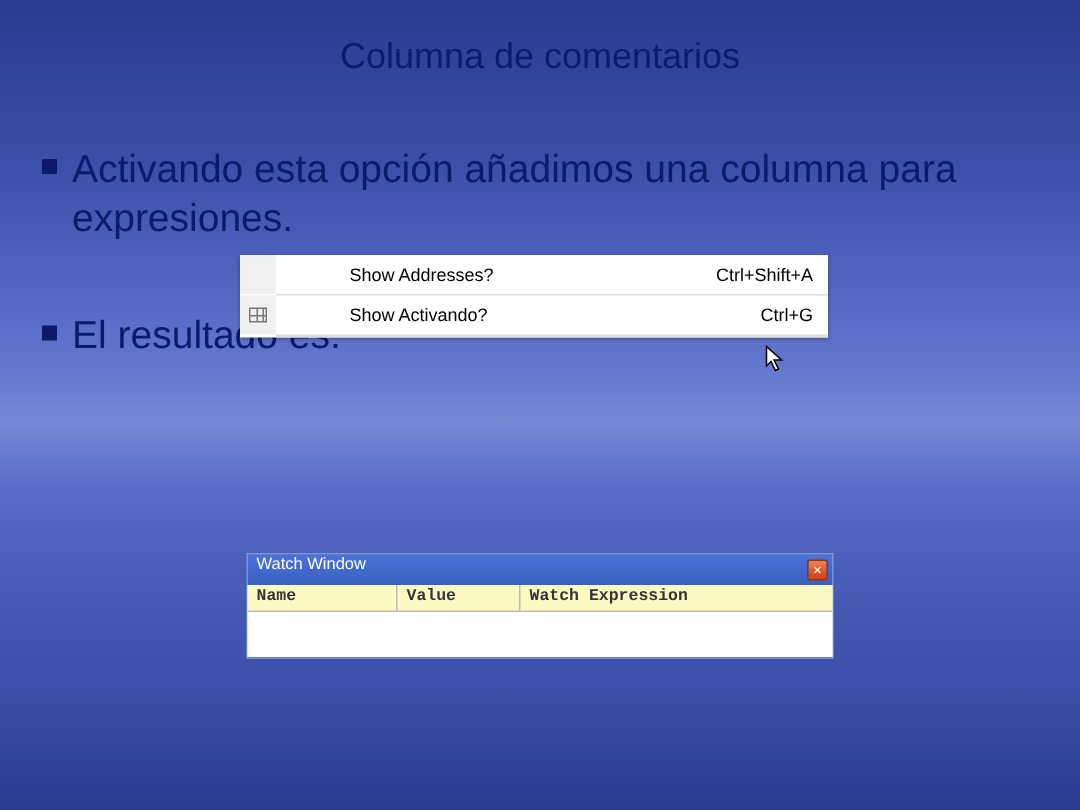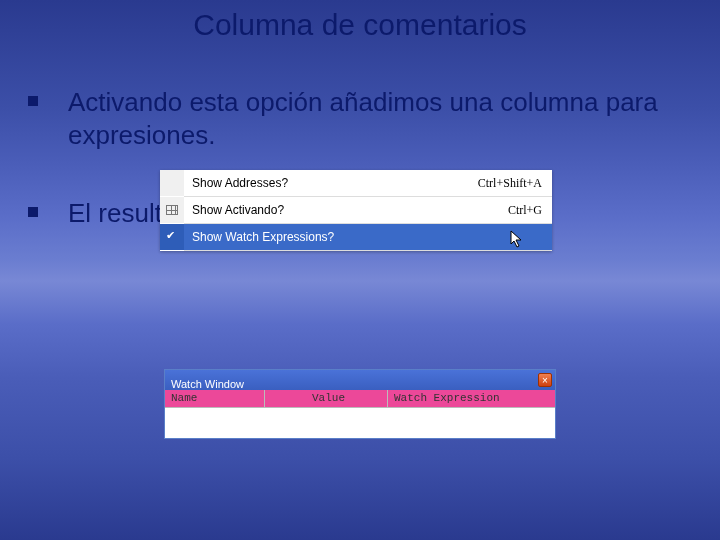--- a/index.html
+++ b/index.html
@@ -6,32 +6,31 @@
   body {
     width: 720px;
     height: 540px;
     background: linear-gradient(180deg, #2a3a8f 0%, #3c4fa8 20%, #4a5db8 30%, #5a6dc8 40%, #6a7dd0 48%, #7888d5 52%, #5a6dc8 60%, #4a5db8 70%, #3c4fa8 85%, #2a3a8f 100%);
     font-family: Arial, Helvetica, sans-serif;
     color: #0c1a6b;
     overflow: hidden;
     position: relative;
   }
   .title {
-    font-size: 30px;
+    font-size: 24px;
     text-align: center;
-    padding-top: 8px;
+    padding-top: 24px;
     color: #0c1a6b;
     font-weight: normal;
   }
   .bullet-row {
     display: flex;
     align-items: flex-start;
     margin-left: 28px;
     margin-right: 24px;
-    gap: 20px;
   }
   .bullet {
     width: 10px;
     height: 10px;
     background: #0c1a6b;
     margin-top: 10px;
     margin-right: 10px;
     flex-shrink: 0;
   }
   .bullet-text {
@@ -51,20 +50,21 @@
     background: #ffffff;
     box-shadow: 0 1px 3px rgba(0,0,0,.3);
     font-family: Tahoma, Arial, sans-serif;
     font-size: 12px;
     color: #000;
   }
   .menu-item {
     display: flex;
     align-items: center;
     height: 26px;
+    gap: 41px;
   }
   .menu-item.selected {
     background: #3a6ac8;
     color: #fff;
   }
   .menu-icon {
     width: 24px;
     height: 26px;
     display: flex;
     align-items: center;
@@ -72,21 +72,20 @@
     background: #f0f0f0;
   }
   .menu-item.selected .menu-icon { background: #2e5db8; }
   .menu-label {
     flex: 1;
     padding-left: 8px;
   }
   .menu-shortcut {
     padding-right: 10px;
     white-space: nowrap;
-    font-family: Liberation Serif, serif;
   }
   .menu-sep {
     height: 1px;
     background: #ddd;
     margin-left: 24px;
   }
   .grid-icon {
     width: 12px; height: 10px;
     border: 1px solid #777;
     background:
@@ -122,21 +121,21 @@
     font-family: Tahoma, Arial, sans-serif;
     font-size: 11px;
     border: 1px solid #5a7fc8;
     background: #fff;
   }
   .watch-title {
     height: 20px;
     background: linear-gradient(#4a72d8, #3a5fc0);
     color: #fff;
     display: flex;
-    align-items: flex-end;
+    align-items: flex-start;
     padding-left: 6px;
     position: relative;
   }
   .watch-close {
     position: absolute;
     right: 3px;
     top: 3px;
     width: 14px; height: 14px;
     background: linear-gradient(#f08050, #d04010);
     border: 1px solid #a03000;
@@ -144,32 +143,33 @@
     color: #fff;
     font-size: 10px;
     display: flex;
     align-items: center;
     justify-content: center;
     cursor: pointer;
   }
   .watch-headers {
     display: flex;
     height: 18px;
-    background: #ec4899;
+    background: #fef9c3;
     border-bottom: 1px solid #bbb;
+    font-weight: bold;
   }
   .watch-col {
     border-right: 1px solid #bbb;
     padding: 2px 6px;
     font-family: "Courier New", monospace;
     font-size: 11px;
     color: #333;
   }
   .watch-col.name { width: 100px; }
-  .watch-col.value { width: 82px; margin-left: 41px; }
+  .watch-col.value { width: 82px; }
   .watch-col.expr { flex: 1; border-right: none; }
   .watch-body {
     height: 30px;
     background: #fff;
   }
 </style>
 </head>
 <body>
 
 <div class="title">Columna de comentarios</div>
@@ -187,27 +187,20 @@
   </div>
   <div class="menu-sep"></div>
   <div class="menu-item">
     <div class="menu-icon">
         <div class="grid-icon"></div>
       </div>
     <div class="menu-label">Show Activando?</div>
     <div class="menu-shortcut">Ctrl+G</div>
   </div>
   <div class="menu-sep"></div>
-  <div class="menu-item selected">
-    <div class="menu-icon">
-        <div class="check-icon"></div>
-      </div>
-    <div class="menu-label">Show Watch Expressions?</div>
-    <div class="menu-shortcut"></div>
-  </div>
   <div class="menu-sep"></div>
 </div>
 
 <svg class="cursor-icon" viewBox="0 0 16 20">
   <path d="M1 1 L1 14 L4 11 L7 17 L9 16 L6 10 L11 10 Z" fill="#fff" stroke="#000" stroke-width="1"></path>
 </svg>
 
 <div class="bullet-row b2">
   <div class="bullet"></div>
   <div class="bullet-text">El resultado es:</div>

